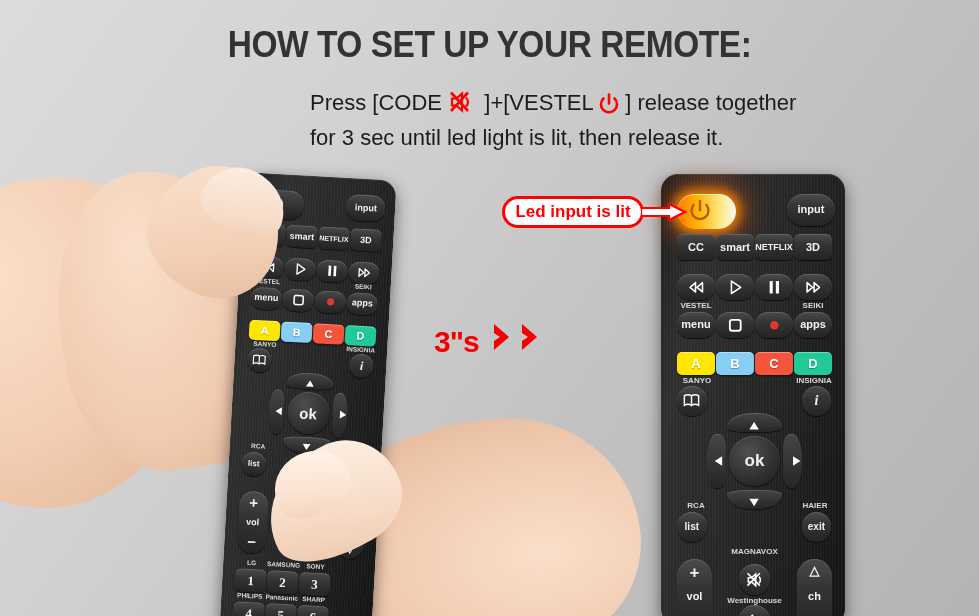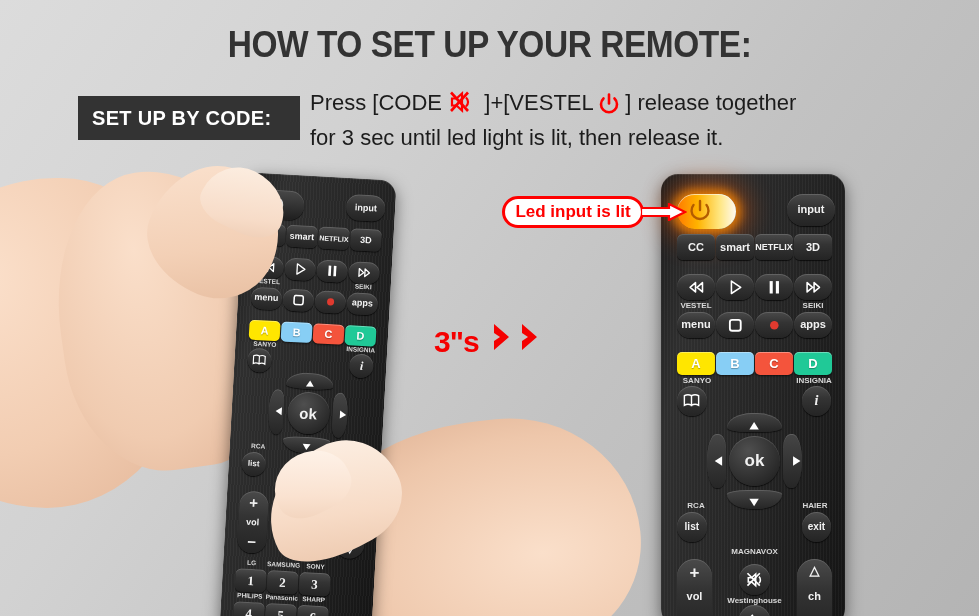--- a/index.html
+++ b/index.html
@@ -364,21 +364,20 @@
     <div class="btn round" style="left: 78.3px; top: 430.88px; width: 30.4px; height: 30.4px;">
       <span style="line-height: 0;"><svg width="19" height="19" viewBox="0 0 24 24" fill="#fff">
           <path d="M7 9h8a4 4 0 0 1 0 8h-4" fill="none" stroke="#fff" stroke-width="2.2"></path>
           <path d="M10 5 6 9l4 4" fill="none" stroke="#fff" stroke-width="2.2"></path>
         </svg></span>
     </div>
   </div>
 
 <div id="header" style="z-index: 50;">
   <div id="page-title">HOW TO SET UP YOUR REMOTE:</div>
-  <div id="code-badge">SET UP BY CODE:</div>
   <div id="instr">
     <div class="instr-line">
       <span>Press [CODE</span>
       <span class="ic">
         <svg width="30" height="26" viewBox="0 0 30 26">
           <path d="M4 9.5h4.5L14 4.5v17l-5.5-5H4z" fill="none" stroke="#f00" stroke-width="2.2"></path>
           <path d="M18 8.5a6 6 0 0 1 0 9" fill="none" stroke="#f00" stroke-width="2.2"></path>
           <path d="M3 3.5 L20 22" stroke="#f00" stroke-width="2.6"></path>
           <path d="M20 3.5 L3 22" stroke="#f00" stroke-width="2.6"></path>
         </svg>

